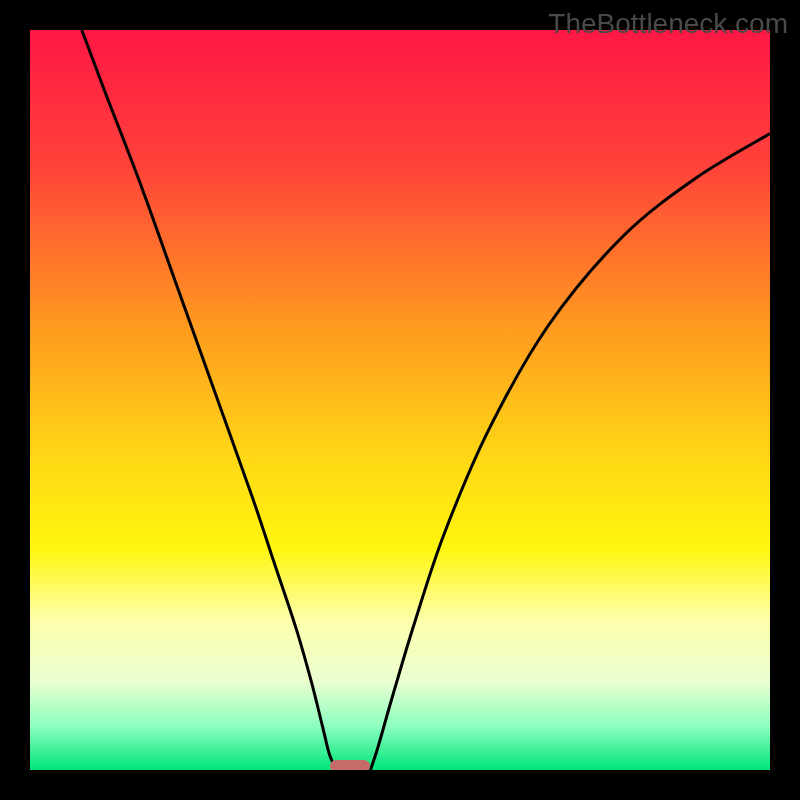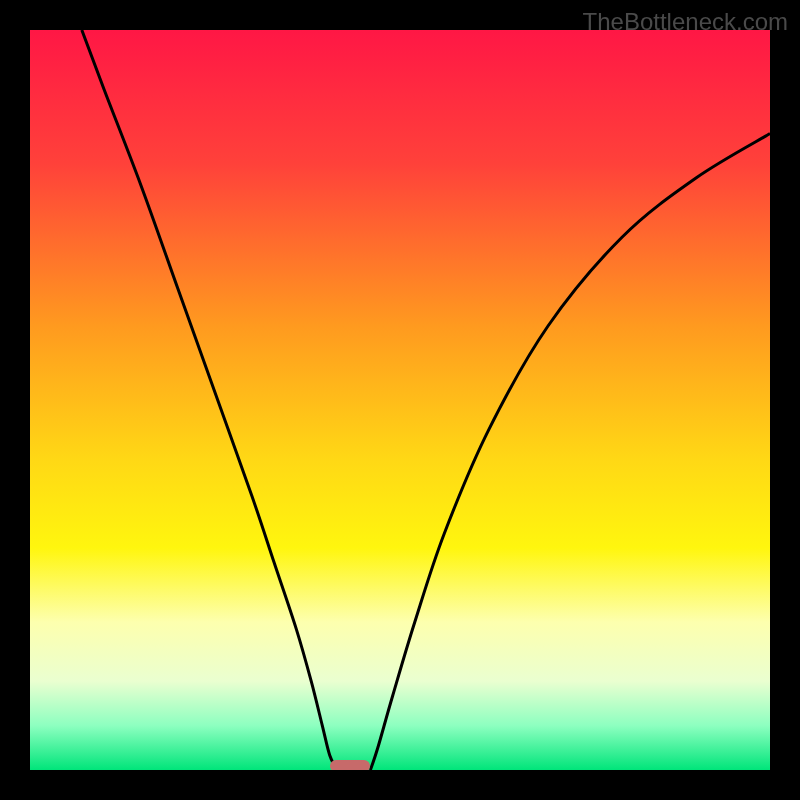--- a/index.html
+++ b/index.html
@@ -9,21 +9,21 @@
     height: 800px;
     background: #000;
     position: relative;
     font-family: Arial, sans-serif;
   }
   .watermark {
     position: absolute;
     top: 8px;
     right: 12px;
     color: #4a4a4a;
-    font-size: 24px;
+    font-size: 28px;
     font-weight: normal;
     z-index: 10;
   }
   .plot-area {
     position: absolute;
     top: 30px;
     left: 30px;
     width: 740px;
     height: 740px;
     overflow: hidden;

